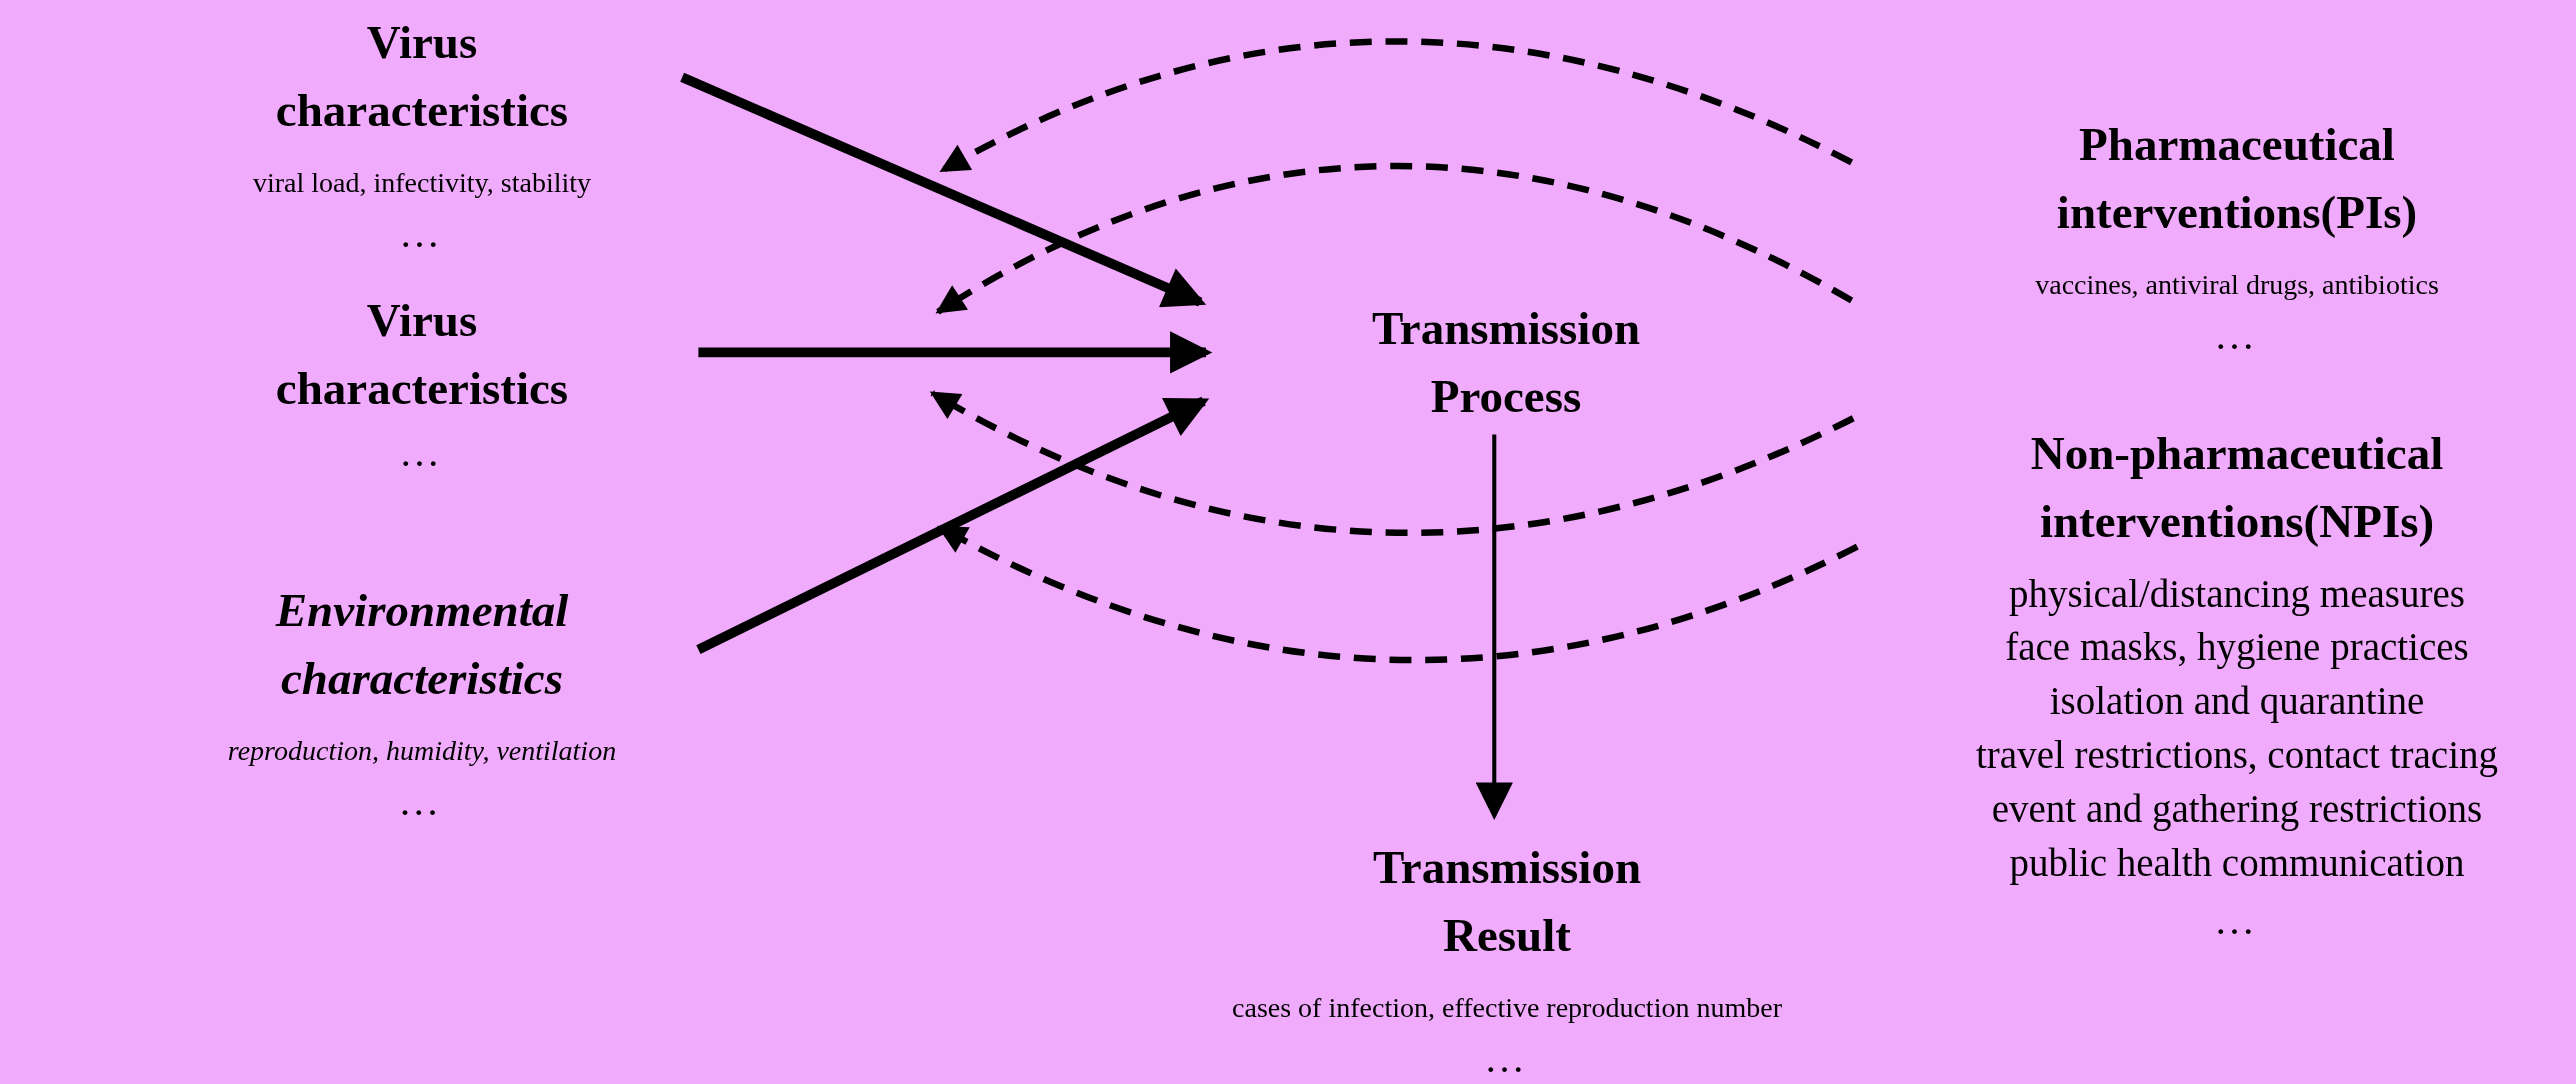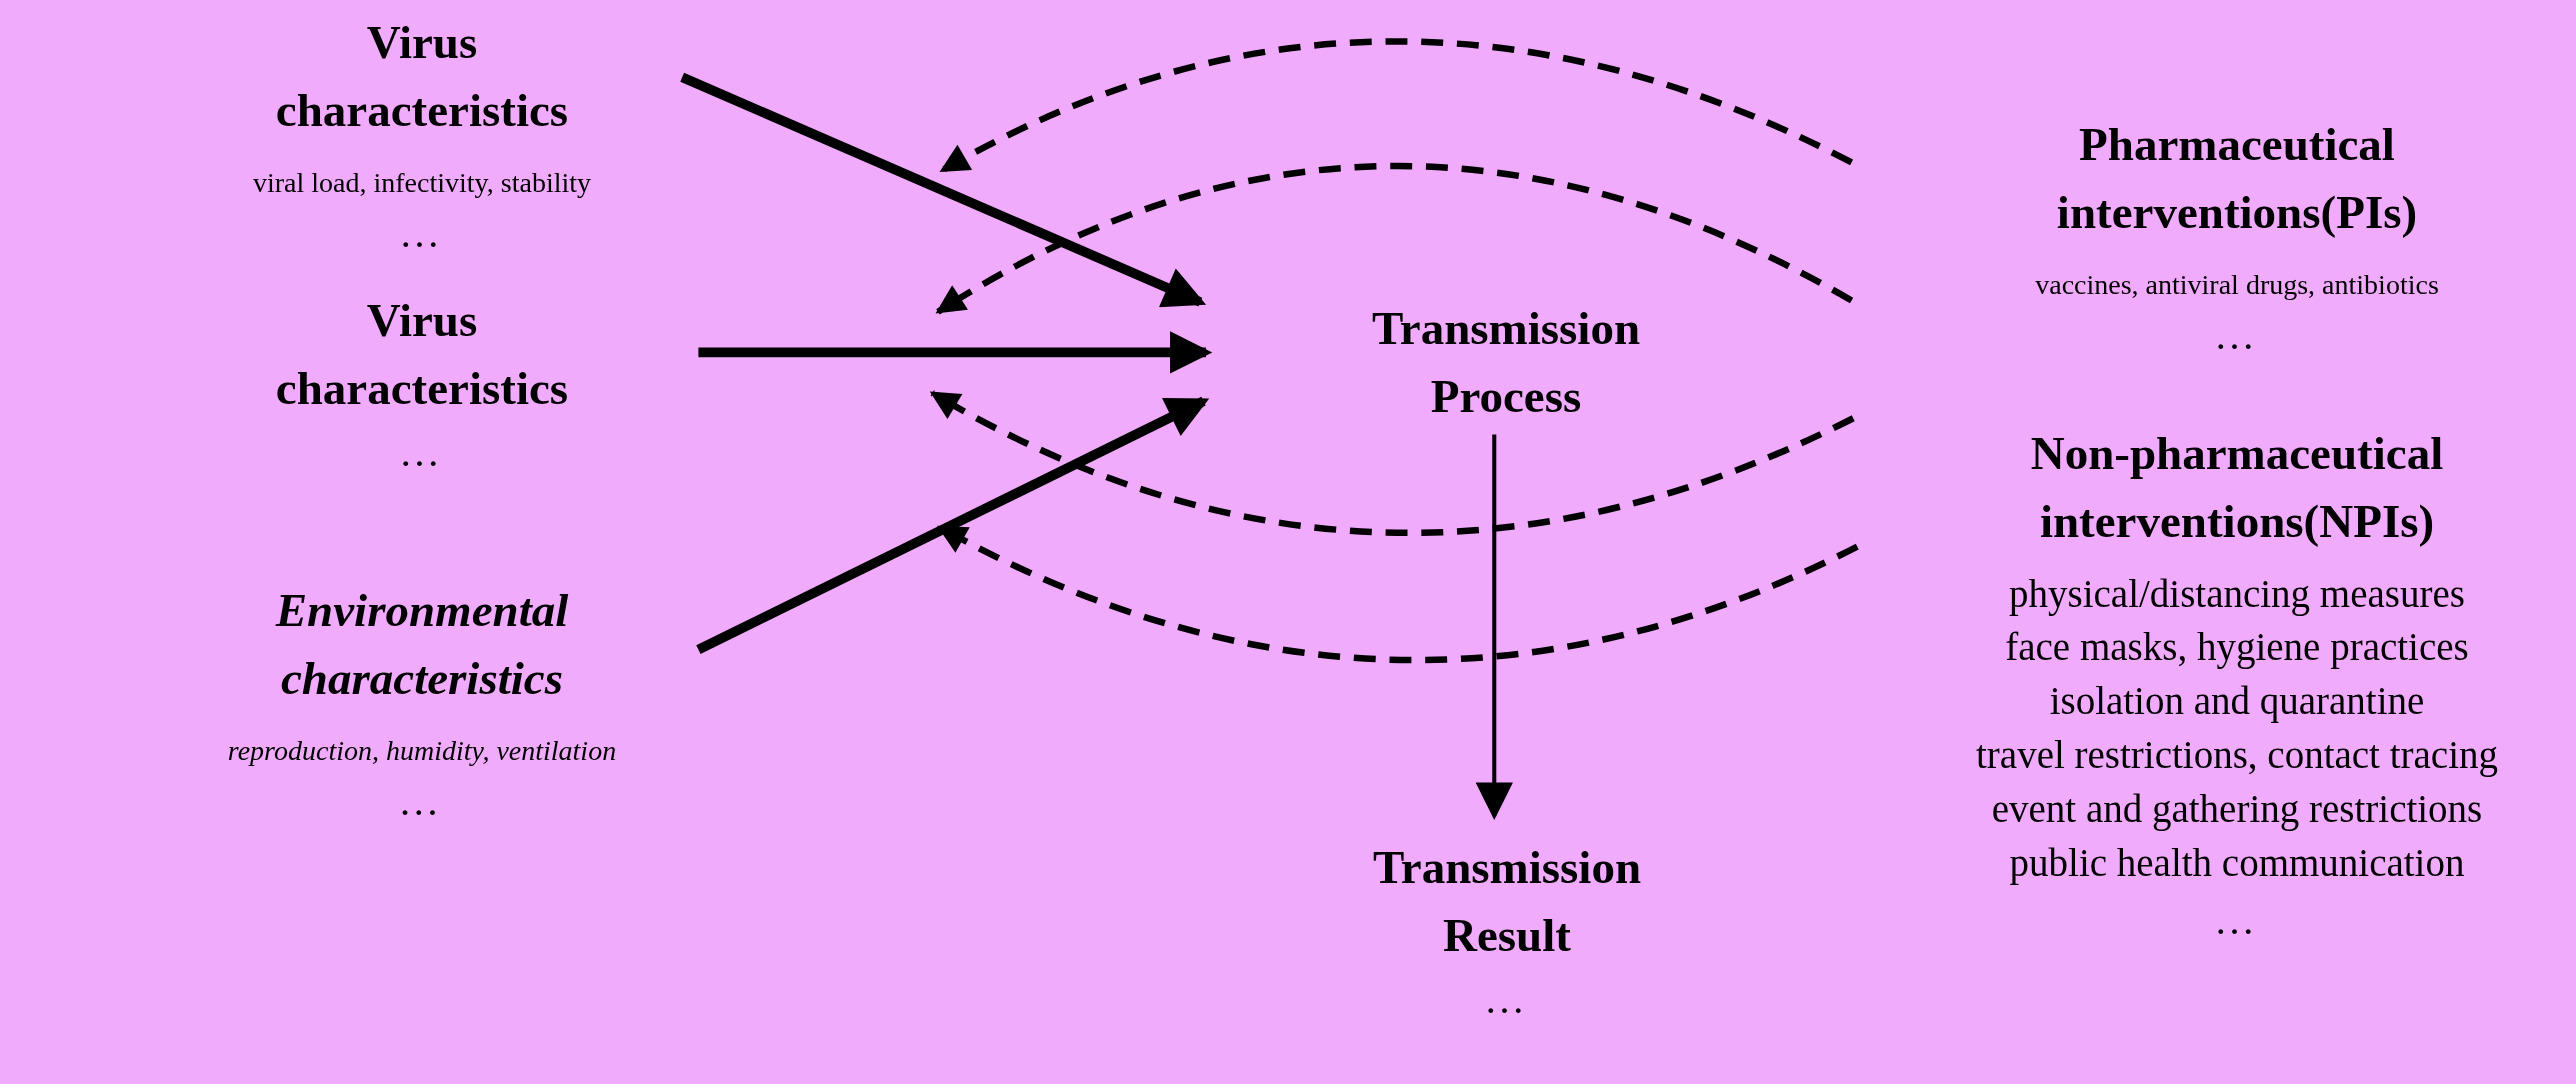--- a/index.html
+++ b/index.html
@@ -131,20 +131,21 @@
   </div>
 
   <div class="node" id="node-process">
     <div class="node-title">Transmission
 Process</div>
   </div>
 
   <div class="node" id="node-result">
     <div class="node-title">Transmission
 Result</div>
+    <div class="node-subtitle">cases of infection, effective reproduction number</div>
     <div class="node-dots">…</div>
   </div>
 
   <div class="node" id="node-pi">
     <div class="node-title">Pharmaceutical
 interventions(PIs)</div>
     <div class="node-subtitle">vaccines, antiviral drugs, antibiotics</div>
     <div class="node-dots">…</div>
   </div>
 

